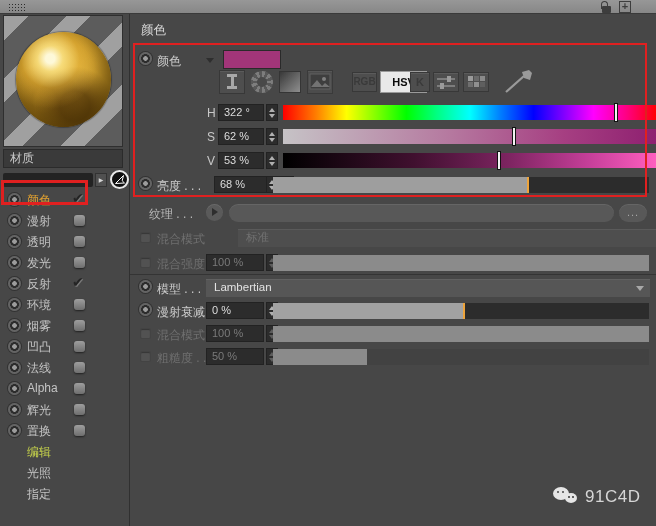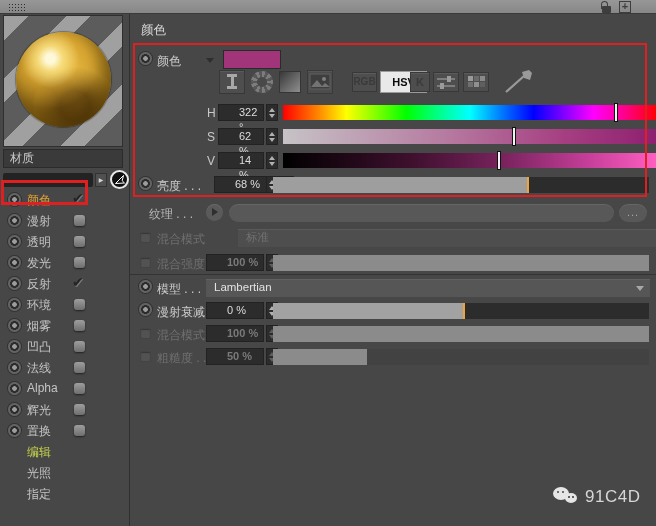--- a/index.html
+++ b/index.html
@@ -67,22 +67,22 @@
   .mrow { position:absolute; left:0; width:527px; height:20px; }
   .mrow .radio { position:absolute; left:9px; top:2px; }
   .mlab { position:absolute; left:27px; top:3px; font-size:12px; color:#cccccc; white-space:nowrap; }
   .mlab.dim { color:#6f6f6f; }
   .hsvlab { position:absolute; left:77px; top:3px; font-size:12px; color:#c8c8c8; }
   .caret-sm { position:absolute; left:76px; top:8px; width:0; height:0;
     border-left:4px solid transparent; border-right:4px solid transparent; border-top:5px solid #2e2e2e; }
   .swatch { position:absolute; left:93px; top:0px; width:58px; height:19px; border:1px solid #2a2a2a; }
 
   .numin { position:absolute; top:1px; height:17px; background:#2c2c2c; border:1px solid #222;
-    color:#dddddd; font-size:11px; line-height:15px; padding-left:20px; }
-  .numin.dim { color:#7a7a7a;font-weight:bold; }
+    color:#dddddd; font-size:11px; line-height:15px; padding-left:5px; }
+  .numin.dim { color:#7a7a7a; }
   .spin { position:absolute; left:136px; top:1px; width:12px; height:17px; background:#2c2c2c; border:1px solid #222;
     display:flex; flex-direction:column; align-items:center; justify-content:center; gap:2px; }
   .spin i { width:0; height:0; border-left:3px solid transparent; border-right:3px solid transparent; }
   .spin .up { border-bottom:4px solid #b0b0b0; } .spin .dn { border-top:4px solid #b0b0b0; }
   .spin.dim .up { border-bottom-color:#5d5d5d; } .spin.dim .dn { border-top-color:#5d5d5d; }
 
   .slider { position:absolute; top:2px; height:15px; }
   .slider.hsv-h { background:linear-gradient(to right,#f00 0%,#ff8000 9%,#ff0 17%,#80ff00 25%,#0f0 33%,#00ff80 41%,#0ff 50%,#0080ff 58%,#00f 67%,#8000ff 75%,#f0f 83%,#ff0080 92%,#f00 100%); }
   .slider.hsv-s { background:linear-gradient(to right,#c6c3c6 0%,#b5789f 45%,#a63f82 75%,#8e2070 100%); }
   .slider.hsv-v { background:linear-gradient(to right,#000 0%,#40102f 35%,#7c2460 60%,#c73f9a 82%,#ff5fc0 100%); }
@@ -320,21 +320,21 @@
           <i class="up"></i>
           <i class="dn"></i>
         </span>
       <div class="slider hsv-s" style="left:153px;width:374px">
         <div class="handle" style="left: 62%;"></div>
       </div>
     </div>
 
     <div class="mrow" style="top:137px">
       <span class="hsvlab">V</span>
-      <span class="numin" style="left:88px;width:46px">14 %</span>
+      <span class="numin" style="left:88px;width:46px">53 %</span>
       <span class="spin">
           <i class="up"></i>
           <i class="dn"></i>
         </span>
       <div class="slider hsv-v" style="left:153px;width:374px">
         <div class="handle" style="left: 58%;"></div>
       </div>
     </div>
 
     <div class="mrow" style="top:161px">

